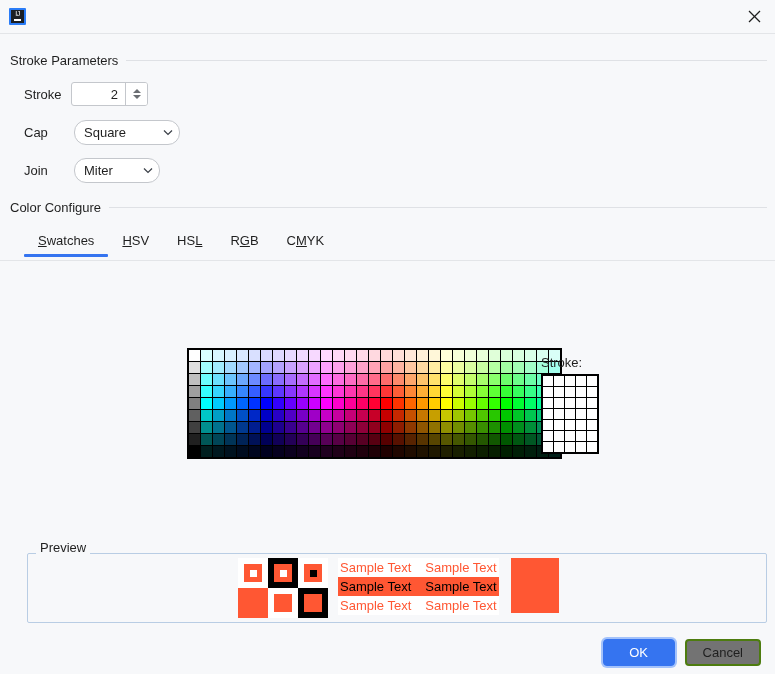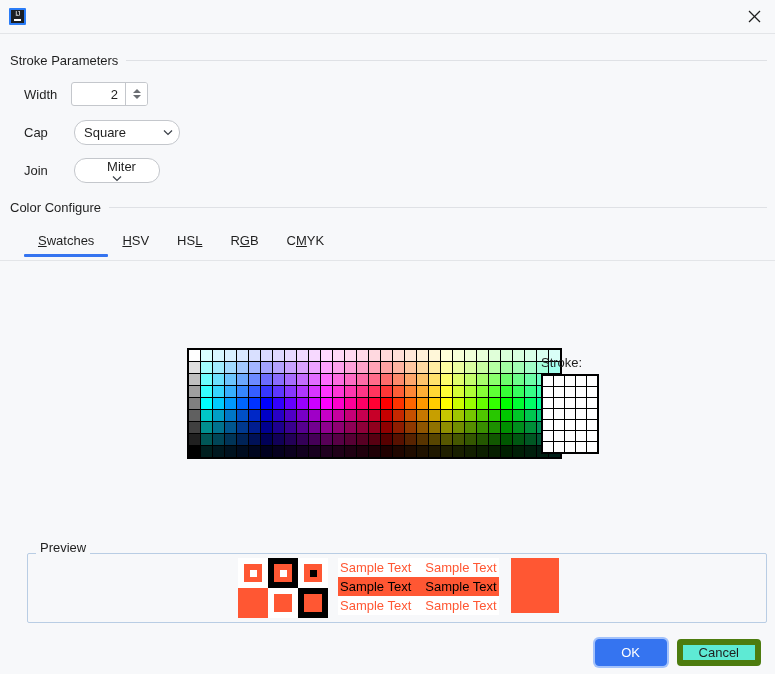--- a/index.html
+++ b/index.html
@@ -138,21 +138,21 @@
   .combo .val {
     padding-left: 9px;
     font-size: 13px; color: #1f1f1f;
     flex: 1;
   }
   .combo .chev {
     width: 22px;
     display: flex; align-items: center; justify-content: center;
   }
   #cap-combo  { left: 74px; top: 120px; width: 106px; }
-  #join-combo { left: 74px; top: 158px; width: 86px; flex-direction: column; }
+  #join-combo { left: 74px; top: 158px; width: 86px; }
 
   
   #tabs {
     position: absolute;
     left: 24px; top: 229px;
     display: flex; align-items: flex-end;
   }
   .tab {
     padding: 4px 14px 9px 14px;
     font-size: 13px; color: #1f1f1f;
@@ -282,23 +282,23 @@
     box-sizing: border-box;
     padding: 0 16px;
   }
   #ok-btn {
     background: #3574f0;
     color: #ffffff;
     border: 1px solid #3574f0;
     box-shadow: 0 0 0 2px #a3c2fb;
   }
   #cancel-btn {
-    background: #5eead4;
+    background: #737373;
     color: #1f1f1f;
-    border: 6px solid #4d7c0f;
+    border: 2px solid #4d7c0f;
   }
 </style>
 </head>
 <body>
 
 <div id="app">
 
   <div id="titlebar">
     <div id="app-icon">
       <div class="ij">IJ</div>
@@ -310,21 +310,21 @@
         <line x1="12" y1="1" x2="1" y2="12" stroke="#1f1f1f" stroke-width="1.3"></line>
       </svg>
     </div>
   </div>
 
   <div class="section-head" style="top:53px;">
     <div class="lbl">Stroke Parameters</div>
     <div class="rule"></div>
   </div>
 
-  <div class="field-label" style="left:24px; top:87px;">Width</div>
+  <div class="field-label" style="left:24px; top:87px;">Stroke</div>
   <div id="width-spinner">
     <input id="width-input" type="text" value="2" style="">
     <div id="spinner-arrows">
       <div class="tri-up"></div>
       <div class="tri-down"></div>
     </div>
   </div>
 
   <div class="field-label" style="left:24px; top:125px;">Cap</div>
   <div class="combo" id="cap-combo">

